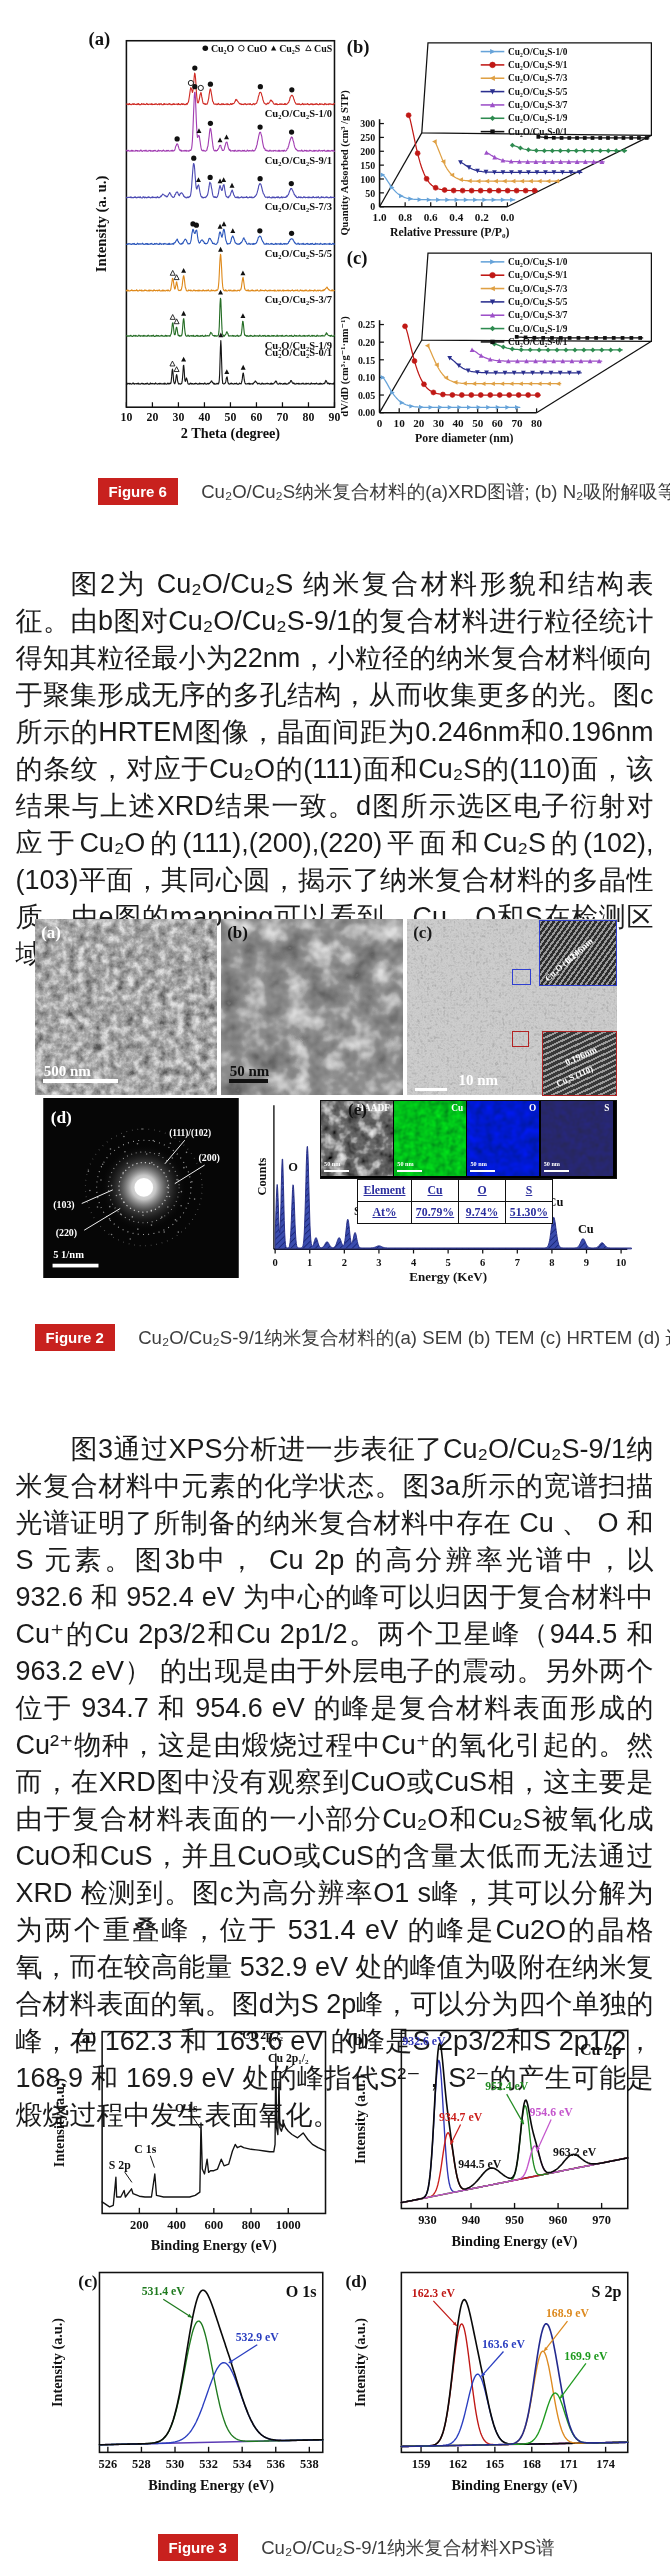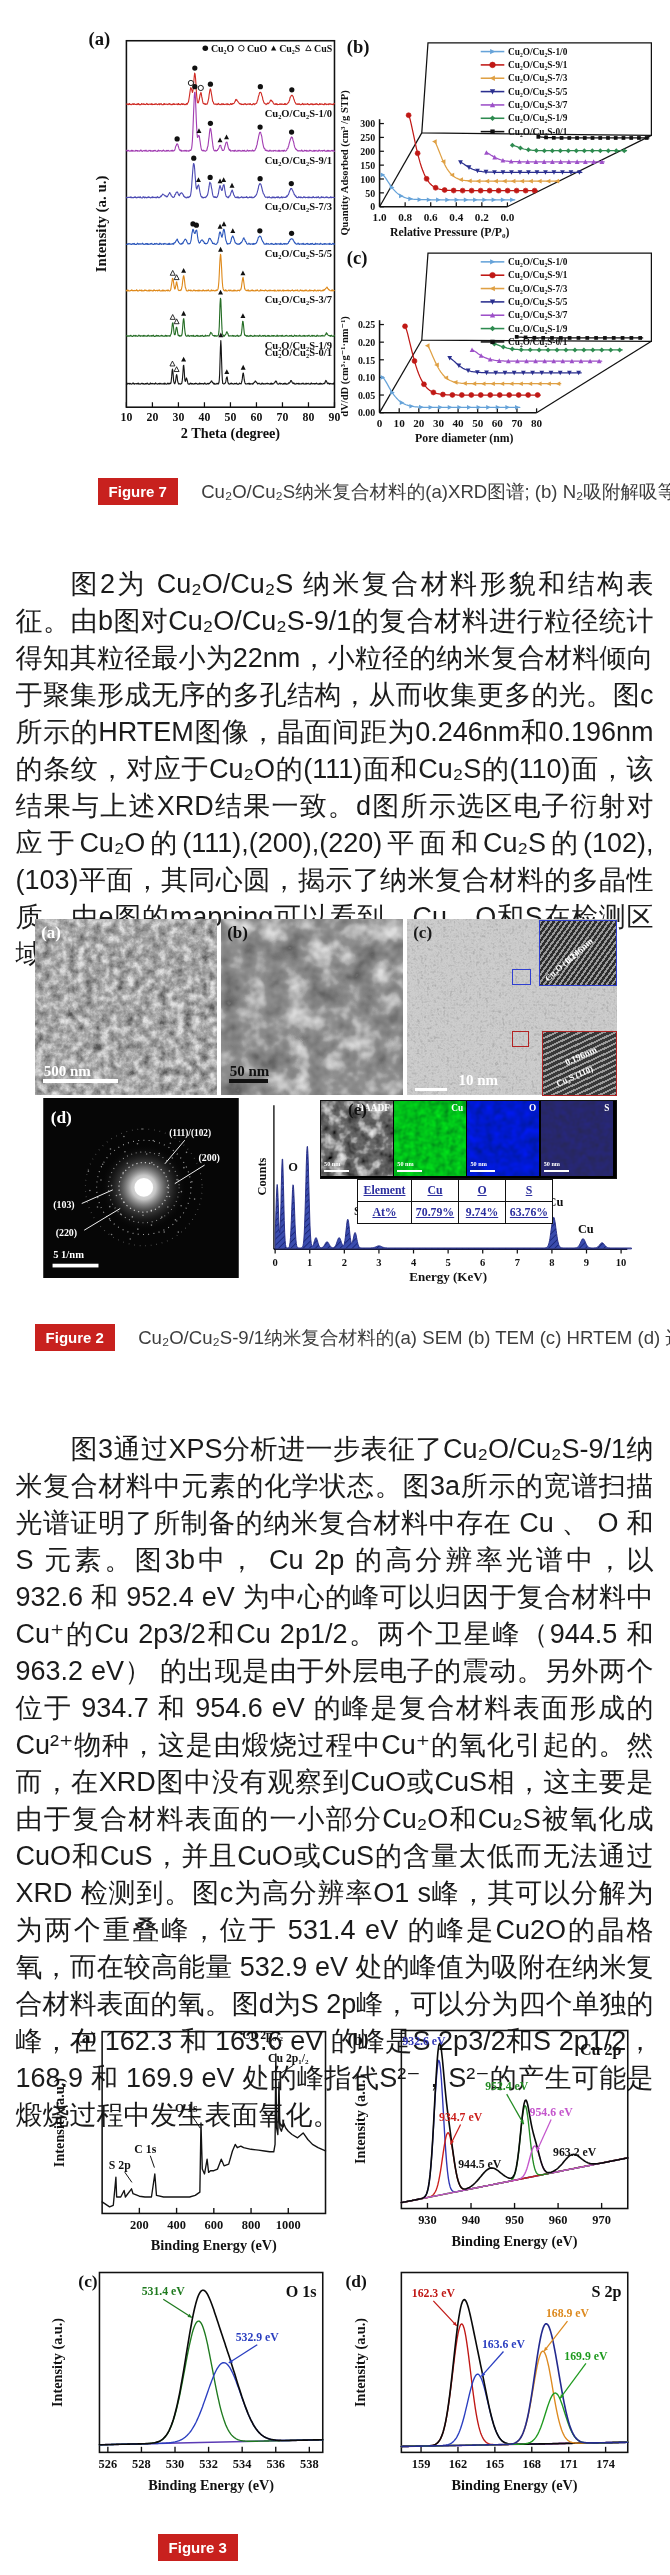--- a/index.html
+++ b/index.html
@@ -474,21 +474,21 @@
         <rect x="412.8900000000001" y="151.58399959215006" width="6" height="6" fill="#101010"></rect>
         <rect x="427.1000000000001" y="151.58399996384472" width="6" height="6" fill="#101010"></rect>
         <rect x="441.31000000000006" y="151.58399999709707" width="6" height="6" fill="#101010"></rect>
         <rect x="455.5200000000001" y="151.58399999978772" width="6" height="6" fill="#101010"></rect>
         <rect x="469.73000000000013" y="151.5839999999858" width="6" height="6" fill="#101010"></rect>
         <rect x="483.94000000000017" y="151.58399999999915" width="6" height="6" fill="#101010"></rect>
       </svg>
     </div>
 
   <div class="cap" style="left:98px;top:478px;">
-    <div class="badge">Figure 7</div>
+    <div class="badge">Figure 6</div>
     <div class="captext">Cu₂O/Cu₂S纳米复合材料的(a)XRD图谱; (b) N₂吸附解吸等温线; (c) 孔径分布</div>
   </div>
 
   <p class="para" style="top:539px;">图2为 Cu₂O/Cu₂S 纳米复合材料形貌和结构表征。由b图对Cu₂O/Cu₂S-9/1的复合材料进行粒径统计得知其粒径最小为22nm，小粒径的纳米复合材料倾向于聚集形成无序的多孔结构，从而收集更多的光。图c所示的HRTEM图像，晶面间距为0.246nm和0.196nm的条纹，对应于Cu₂O的(111)面和Cu₂S的(110)面，该结果与上述XRD结果一致。d图所示选区电子衍射对应于Cu₂O的(111),(200),(220)平面和Cu₂S的(102),(103)平面，其同心圆，揭示了纳米复合材料的多晶性质。由e图的mapping可以看到，Cu、O和S在检测区域内均匀分布。</p>
 
   <div class="img-panel" style="left:35px;top:919px;width:182px;height:176px;">
     <svg width="182" height="176" viewBox="0 0 293 284">
       <defs>
         <filter id="fsem" x="0" y="0" width="100%" height="100%">
           <feTurbulence type="fractalNoise" baseFrequency="0.075" numOctaves="4" seed="7"></feTurbulence>
@@ -751,21 +751,21 @@
         <tr>
       <td class="c0">Element</td>
       <td class="cn">Cu</td>
       <td class="cn">O</td>
       <td class="cn">S</td>
     </tr>
     <tr>
       <td class="c0">At%</td>
       <td class="cn">70.79%</td>
       <td class="cn">9.74%</td>
-      <td class="cn">63.76%</td>
+      <td class="cn">51.30%</td>
     </tr>
   </tbody>
     </table>
 
   <div class="cap" style="left:35px;top:1324px;">
     <div class="badge">Figure 2</div>
     <div class="captext">Cu₂O/Cu₂S-9/1纳米复合材料的(a) SEM  (b) TEM (c) HRTEM (d) 选区电子衍射 (e) EDS谱</div>
   </div>
 
   <p class="para" style="top:1404px;">图3通过XPS分析进一步表征了Cu₂O/Cu₂S-9/1纳米复合材料中元素的化学状态。图3a所示的宽谱扫描光谱证明了所制备的纳米复合材料中存在 Cu 、 O 和 S 元素。图3b中， Cu 2p 的高分辨率光谱中，以 932.6 和 952.4 eV 为中心的峰可以归因于复合材料中Cu⁺的Cu 2p3/2和Cu 2p1/2。两个卫星峰（944.5 和 963.2 eV） 的出现是由于外层电子的震动。另外两个位于 934.7 和 954.6 eV 的峰是复合材料表面形成的Cu²⁺物种，这是由煅烧过程中Cu⁺的氧化引起的。然而，在XRD图中没有观察到CuO或CuS相，这主要是由于复合材料表面的一小部分Cu₂O和Cu₂S被氧化成CuO和CuS，并且CuO或CuS的含量太低而无法通过XRD 检测到。图c为高分辨率O1 s峰，其可以分解为为两个重叠峰，位于 531.4 eV 的峰是Cu2O的晶格氧，而在较高能量 532.9 eV 处的峰值为吸附在纳米复合材料表面的氧。图d为S 2p峰，可以分为四个单独的峰，在 162.3 和 163.6 eV 的峰是S 2p3/2和S 2p1/2，168.9 和 169.9 eV 处的峰指代S²⁻，S²⁻的产生可能是煅烧过程中发生表面氧化。</p>
@@ -905,16 +905,17 @@
         <line x1="362.7989130434782" y1="103.39999999999998" x2="325.10869565217376" y2="151.8" stroke="#dd8a1f" stroke-width="2"></line>
         <polygon points="325.10869565217376,151.8 326.57908709858,144.9561743889594 331.3836583984457,148.69760696672716" fill="#dd8a1f"></polygon>
         <text x="392.5543478260869" y="165.39999999999998" font-size="19" fill="#1f9a1f" font-family="&quot;Liberation Serif&quot;,&quot;DejaVu Serif&quot;,serif" font-weight="bold" text-anchor="middle">169.9 eV</text>
         <line x1="392.5543478260869" y1="171.39999999999998" x2="350.8967391304348" y2="227.95999999999998" stroke="#1f9a1f" stroke-width="2"></line>
         <polygon points="350.8967391304348,227.95999999999998 352.18311514162076,221.07921248999466 357.0862692979481,224.69048683968958" fill="#1f9a1f"></polygon>
       </svg>
     </div>
 
   <div class="cap" style="left:158px;top:2534px;">
     <div class="badge">Figure 3</div>
+    <div class="captext">Cu₂O/Cu₂S-9/1纳米复合材料XPS谱</div>
   </div>
 
 </div>
 
 
 </body></html>

